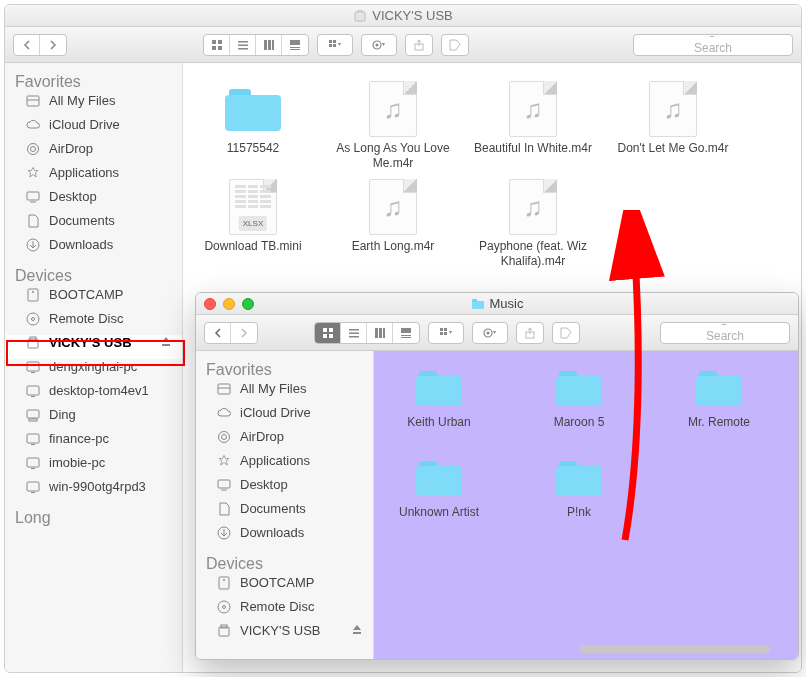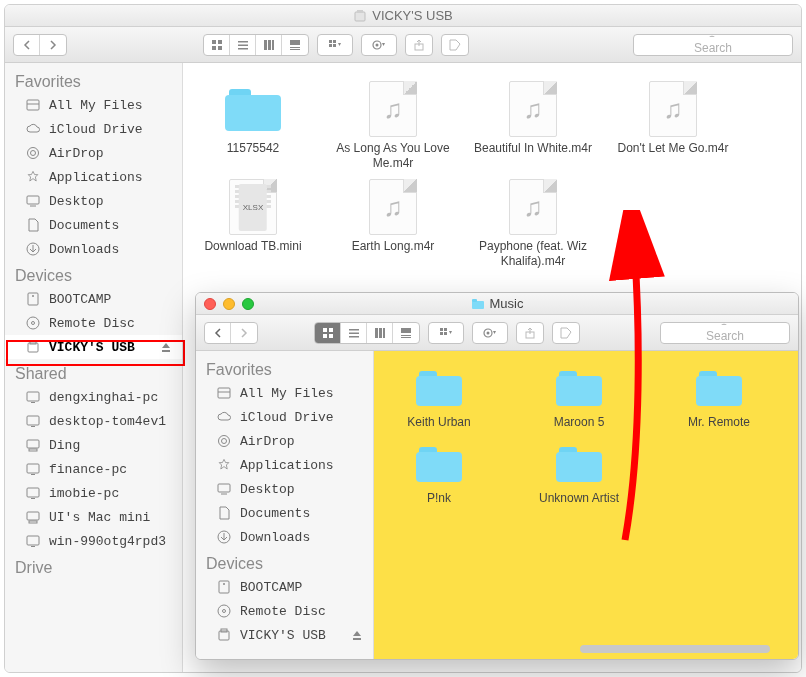--- a/index.html
+++ b/index.html
@@ -91,26 +91,24 @@
     overflow: hidden;
     padding-top: 4px;
   }
   .sb-heading {
     font-size: 16px;
     color: #8a8a8a;
     padding: 6px 10px 2px 10px;
   }
   .sb-item {
     display: flex;
-    align-items: center;
     gap: 8px;
     height: 24px;
     padding: 0 10px 0 20px;
     color: #444;
-    font-family: Liberation Mono, monospace;
   }
   .sb-item.selected {
     background: #fff;
     font-weight: bold;
     color: #000;
   }
   .sb-item .eject { margin-left: auto; color: #888; }
   .sb-icon { width: 16px; height: 16px; display:flex; align-items:center; justify-content:center; color:#7a7a7a; flex:none; }
 
   .redbox {
@@ -149,21 +147,21 @@
   .folder-ic.small .folder-body{ top:6px;}
 
   
   .paper-ic { width:48px; height:56px; position:relative; }
   .paper-bg { position:absolute; inset:0; background:#fcfcfc; border:1px solid #ddd; border-radius:2px;}
   .paper-fold{ position:absolute; top:0; right:0; width:14px; height:14px; background:linear-gradient(135deg,#eee 50%,#ccc 50%); border-bottom:1px solid #ddd; border-left:1px solid #ddd;}
   .paper-note{ position:absolute; inset:0; display:flex; align-items:center; justify-content:center; color:#bbb; font-size:26px;}
   .paper-xlsx{ position:absolute; top:6px; left:6px; right:6px; height:24px; display:flex; flex-direction:column; gap:2px;}
   .paper-xlsx .r{ height:3px; display:flex; gap:2px;}
   .paper-xlsx .c{ flex:1; background:#e0e0e0;}
-  .paper-tag{ position:absolute; bottom:4px; left:50%; transform:translateX(-50%); font-size:8px; background:#e6e6e6; color:#666; padding:19px 4px; border-radius:2px;}
+  .paper-tag{ position:absolute; bottom:4px; left:50%; transform:translateX(-50%); font-size:8px; background:#e6e6e6; color:#666; padding:3px 4px; border-radius:2px;}
 
   
   .window-overlay {
     position: absolute;
     top: 292px; left: 195px;
     width: 604px; height: 368px;
     border: 1px solid #bcbcbc;
     border-radius: 6px;
     background:#fff;
     box-shadow: 0 14px 34px rgba(0,0,0,0.25);
@@ -184,21 +182,21 @@
   .tl.g{ background:#28c840; border:1px solid #1ea531;}
   .ov-toolbar {
     height: 36px;
     background: linear-gradient(#f6f6f6,#e5e5e5);
     border-bottom:1px solid #cfcfcf;
     display:flex; align-items:center; padding:0 8px; gap:8px;
   }
   .seg-btn.active { background:#7a7a7a; color:#fff;}
   .ov-body { display:flex; height:calc(100% - 58px);}
   .ov-sidebar { width: 178px; background:#f6f6f6; border-right:1px solid #dcdcdc; padding-top:4px; overflow:hidden;}
-  .ov-content { flex:1; background:#fde047; padding:16px 10px; display:flex; flex-wrap:wrap; align-content:flex-start; gap:14px 30px;}
+  .ov-content { flex:1; background:#c4b5fd; padding:16px 10px; display:flex; flex-wrap:wrap; align-content:flex-start; gap:28px 30px;}
   .ov-tile { width: 110px; display:flex; flex-direction:column; align-items:center; text-align:center; font-size:12px; color:#444;}
   .ov-tile .ic{ width:50px; height:42px; display:flex; align-items:center; justify-content:center; margin-bottom:6px;}
   .ov-scrollbar{ position:absolute; bottom:4px; left:384px; right:12px; height:10px;}
   .ov-scroll-thumb{ height:8px; width:190px; background:#c8c8c8; border-radius:4px;}
 
   
   .arrow {
     position:absolute;
     pointer-events:none;
   }
@@ -399,21 +397,20 @@
             </svg>
           </span>
           <span>VICKY'S USB</span>
           <span class="eject">
             <svg width="12" height="12">
               <path d="M2 7 L6 2 L10 7 Z" fill="#888"></path>
               <rect x="2" y="9" width="8" height="2" fill="#888"></rect>
             </svg>
           </span>
         </div>
-        <div class="sb-heading">Shared</div>
         <div class="sb-item">
           <span class="sb-icon">
             <svg width="16" height="16">
               <rect x="2" y="3" width="12" height="9" rx="1" fill="none" stroke="#8a8a8a"></rect>
               <rect x="6" y="13" width="4" height="1" fill="#8a8a8a"></rect>
             </svg>
           </span>
           <span>dengxinghai-pc</span>
         </div>
         <div class="sb-item">
@@ -448,36 +445,27 @@
             <svg width="16" height="16">
               <rect x="2" y="3" width="12" height="9" rx="1" fill="none" stroke="#8a8a8a"></rect>
               <rect x="6" y="13" width="4" height="1" fill="#8a8a8a"></rect>
             </svg>
           </span>
           <span>imobie-pc</span>
         </div>
         <div class="sb-item">
           <span class="sb-icon">
             <svg width="16" height="16">
-              <rect x="2" y="3" width="12" height="8" rx="1" fill="none" stroke="#8a8a8a"></rect>
-              <rect x="4" y="12" width="8" height="2" fill="none" stroke="#8a8a8a"></rect>
-            </svg>
-          </span>
-          <span>UI's Mac mini</span>
-        </div>
-        <div class="sb-item">
-          <span class="sb-icon">
-            <svg width="16" height="16">
               <rect x="2" y="3" width="12" height="9" rx="1" fill="none" stroke="#8a8a8a"></rect>
               <rect x="6" y="13" width="4" height="1" fill="#8a8a8a"></rect>
             </svg>
           </span>
           <span>win-990otg4rpd3</span>
         </div>
-        <div class="sb-heading">Drive</div>
+        <div class="sb-heading">Long</div>
       </div>
     <div class="content" id="main-content">
         <div class="tile">
           <div class="ic">
             <div class="folder-ic ">
               <div class="folder-tab"></div>
               <div class="folder-body"></div>
             </div>
           </div>
           <div class="lbl">11575542</div>
@@ -805,30 +793,30 @@
           </div>
           <div class="lbl">Mr. Remote</div>
         </div>
         <div class="ov-tile">
           <div class="ic">
             <div class="folder-ic small">
               <div class="folder-tab"></div>
               <div class="folder-body"></div>
             </div>
           </div>
-          <div class="lbl">P!nk</div>
+          <div class="lbl">Unknown Artist</div>
         </div>
         <div class="ov-tile">
           <div class="ic">
             <div class="folder-ic small">
               <div class="folder-tab"></div>
               <div class="folder-body"></div>
             </div>
           </div>
-          <div class="lbl">Unknown Artist</div>
+          <div class="lbl">P!nk</div>
         </div>
       </div>
   </div>
 
   <div class="ov-scrollbar">
     <div class="ov-scroll-thumb"></div>
   </div>
 </div>
 
 <svg class="arrow" style="top:210px; left:595px;" width="80" height="350">

